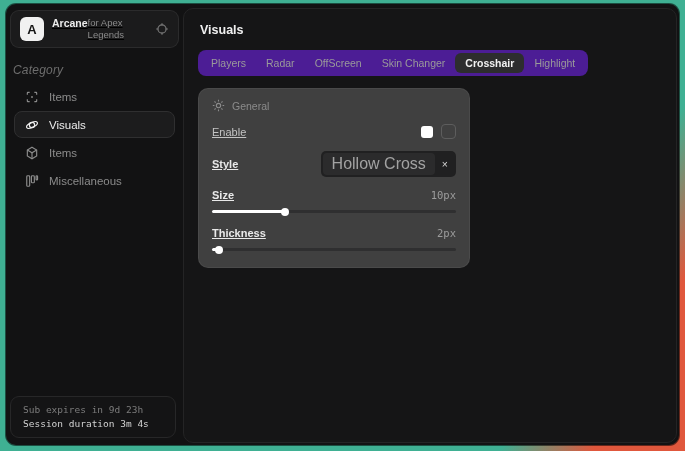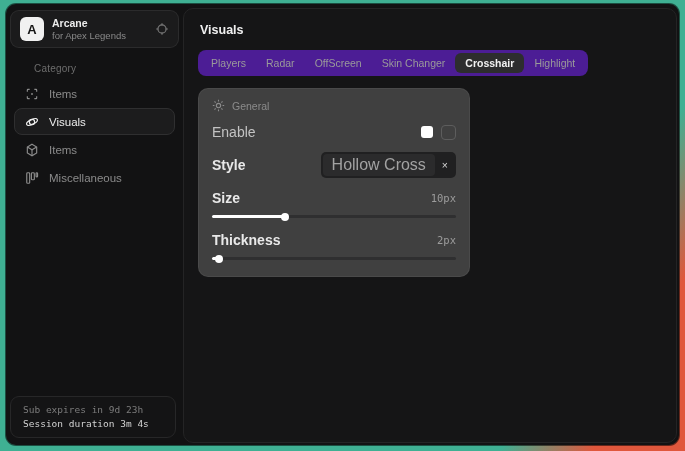--- a/index.html
+++ b/index.html
@@ -20,25 +20,25 @@
   .brand-card {
     margin:6px 4px 0 4px; height:38px;
     background:#1b1b1c; border:1px solid rgba(255,255,255,.07);
     border-radius:9px; display:flex; align-items:center; padding:0 9px; gap:8px;
   }
   .logo {
     width:24px; height:24px; background:#f1f1f1; border-radius:6px;
     display:flex; align-items:center; justify-content:center;
     color:#161616; font-weight:bold; font-size:13px; flex:0 0 auto;
   }
-  .brand-text { display:flex; flex-direction:column; line-height:1.25; }
+  .brand-text { display:flex; flex-direction:row; line-height:1.25;text-decoration:underline; }
   .brand-title { color:#ececec; font-size:10.5px; font-weight:bold; }
   .brand-sub { color:#8a8a8a; font-size:9.5px; }
   .brand-icon { margin-left:auto; color:#787878; display:flex; }
-  .category { margin:15px 0 6px 28px; font-size:10px; color:#6d6d6d; letter-spacing:.2px; }
+  .category { margin:15px 0 6px 7px; font-size:12px; color:#6d6d6d; letter-spacing:.2px;font-style:italic; }
   .nav { display:flex; flex-direction:column; padding:0 8px; gap:1px; }
   .nav-item {
     display:flex; align-items:center; gap:10px; height:27px; padding:0 10px;
     border-radius:8px; color:#8b8b8b; font-size:11.5px;
     border:1px solid transparent; cursor:pointer;
   }
   .nav-item.active { background:#1c1c1d; border-color:#2f2f30; color:#ededed; }
   .nav-icon { display:flex; width:14px; height:14px; align-items:center; justify-content:center; flex:0 0 auto; }
   .footer-card {
     position:absolute; left:4px; right:7px; bottom:7px;
@@ -63,21 +63,21 @@
     cursor:pointer; white-space:nowrap;
   }
   .tab.active { background:#2d2d2e; color:#f2f2f2; font-weight:bold; }
   .card {
     margin-top:12px; width:272px;
     background:#404040; border:1px solid rgba(255,255,255,.055);
     border-radius:10px; padding:10px 13px 14px 13px;
   }
   .card-header { display:flex; align-items:center; gap:7px; color:#8b8b8b; font-size:10.5px; }
   .row { display:flex; align-items:center; justify-content:space-between; margin-top:12px; }
-  .row-label { color:#c3c3c3; font-size:14px; }
+  .row-label { color:#c3c3c3; font-size:11px;text-decoration:underline; }
   .row-label.strong { color:#e9e9e9; font-weight:bold; }
   .row-value { color:#9c9c9c; font-size:10.5px; font-family:"DejaVu Sans Mono", monospace; }
   .enable-controls { display:flex; align-items:center; gap:8px; }
   .checkbox-filled { width:12px; height:12px; background:#ffffff; border-radius:3px; cursor:pointer; }
   .keybind-box { width:15px; height:15px; border:1.5px solid #5d5d5d; border-radius:4px; cursor:pointer; }
   .tag-wrap {
     display:flex; align-items:center; background:#202021; border-radius:5px;
     padding:2px; gap:1px;
   }
   .tag-pill {

